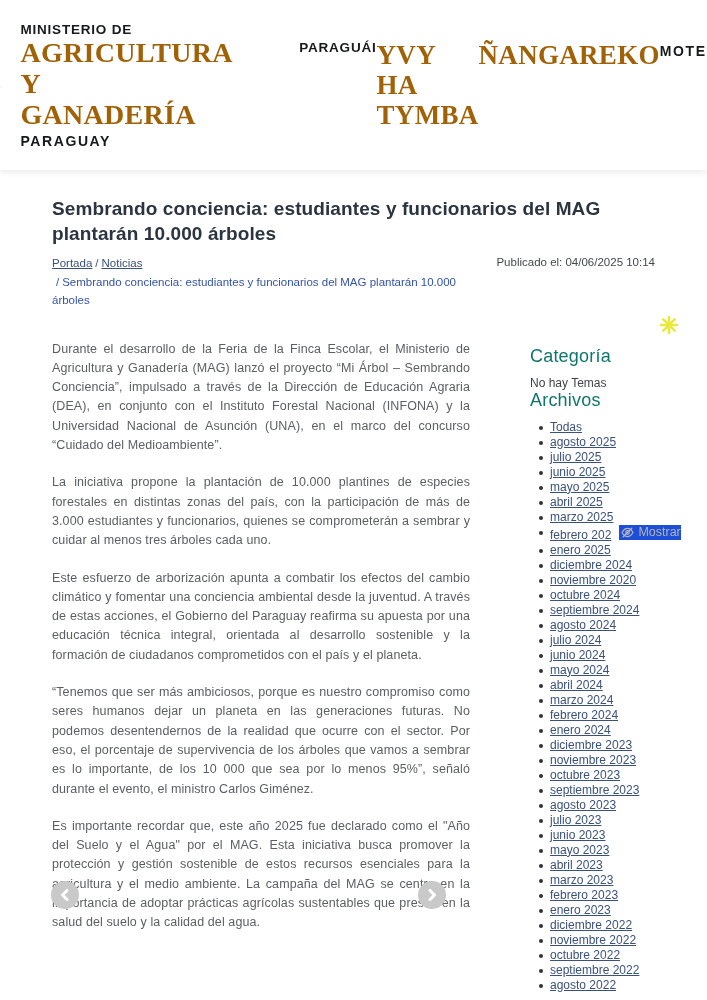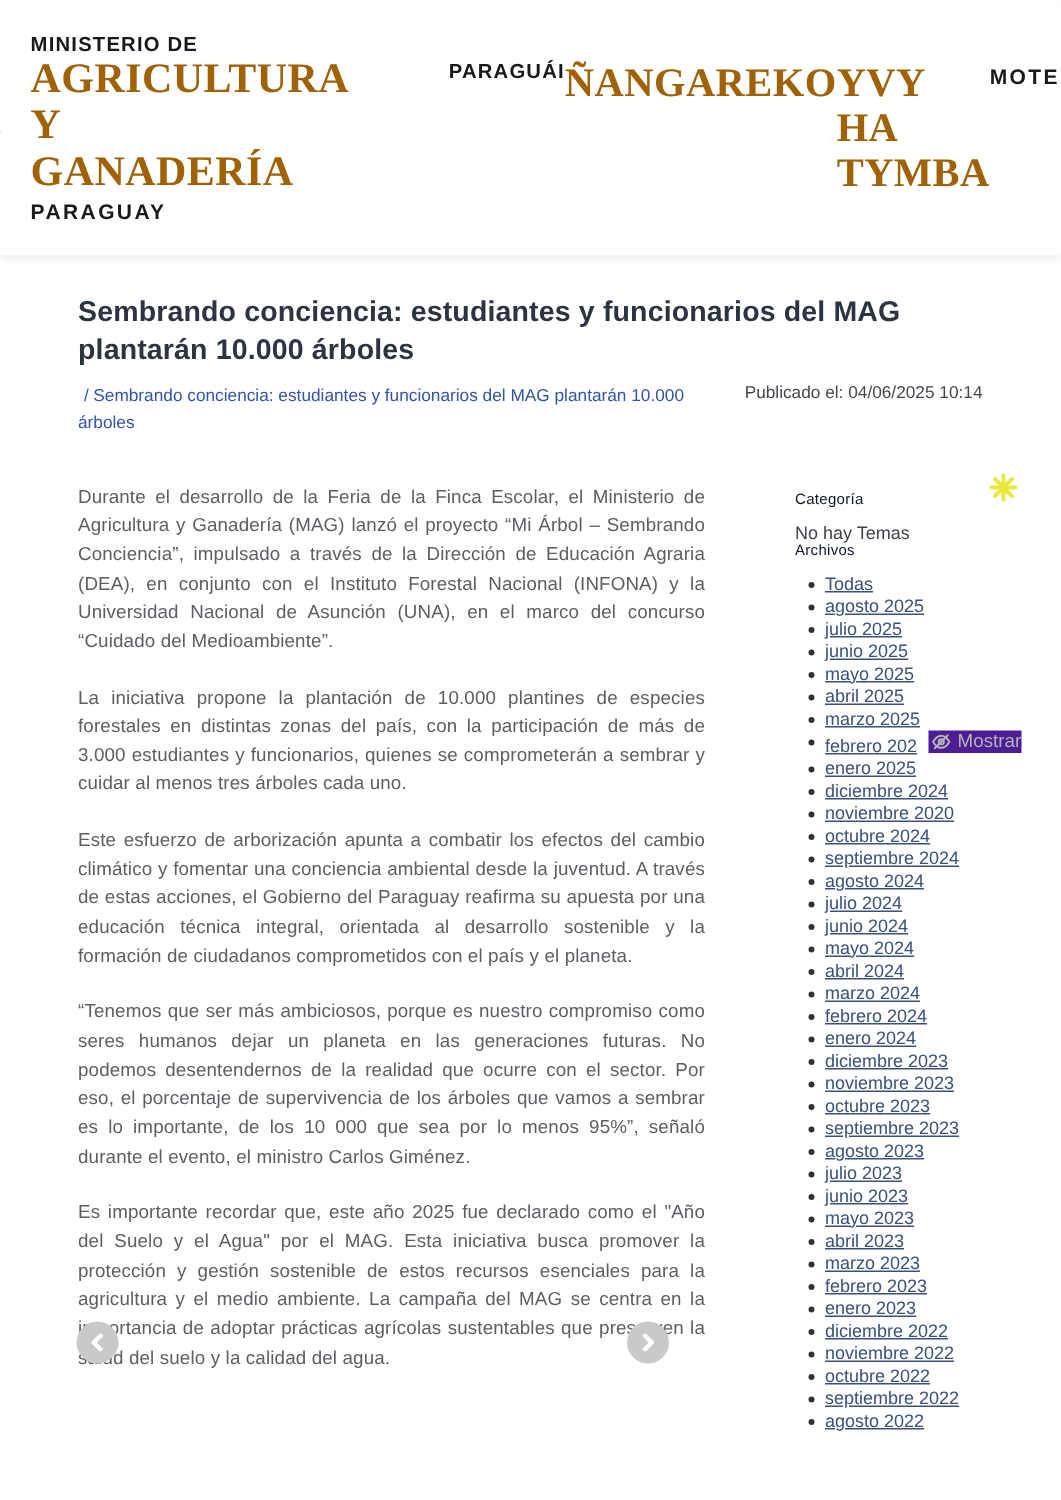--- a/index.html
+++ b/index.html
@@ -52,37 +52,37 @@
   
   .columns{display:flex;margin-top:30px;}
   .article-body{width:418px;flex:0 0 auto;}
   .para{
     font-size:12.5px;line-height:19.3px;color:var(--c-body);
     text-align:justify;margin-bottom:18px;letter-spacing:.1px;
   }
 
   
   .sidebar{margin-left:60px;width:170px;flex:0 0 auto;position:relative;}
-  .side-heading{font-size:10px;color:#0f172a;font-weight:normal;letter-spacing:.2px;}
+  .side-heading{font-size:18px;color:#0f766e;font-weight:normal;letter-spacing:.2px;}
   .side-heading.cat{margin-top:6px;}
   .no-topics{font-size:12px;color:#3f444a;margin-top:9px;}
   .side-heading.arch{}
   .archives{margin-top:9px;padding-left:20px;list-style:none;}
   .archives li{
     font-size:12px;line-height:15px;color:var(--c-link);position:relative;
     white-space:nowrap;
   }
   .archives li::before{
     content:"";position:absolute;left:-11px;top:6px;width:4px;height:4px;
     border-radius:50%;background:#2f3338;
   }
   .archives a{color:var(--c-link);text-decoration:underline;cursor:pointer;}
   .mostrar{
     display:inline-flex;align-items:center;gap:4px;margin-left:8px;
-    color:var(--c-muted);font-size:12.5px;background:#4c1d95;padding-left:2px;
+    color:var(--c-muted);font-size:12.5px;background:#1d4ed8;padding-left:2px;
     cursor:pointer;
   }
 
   
   .access-widget{position:absolute;top:315px;right:28px;width:20px;height:20px;cursor:pointer;z-index:5;}
 
   
   .nav-arrow{
     position:absolute;top:881px;width:28px;height:28px;border-radius:50%;
     background:var(--c-arrow);display:flex;align-items:center;justify-content:center;
@@ -137,32 +137,35 @@
       <span class="logo-line-sm">MINISTERIO DE</span>
       <span class="logo-line-serif">AGRICULTURA Y</span>
       <span class="logo-line-serif">GANADERÍA</span>
       <span class="logo-line-country">PARAGUAY</span>
     </div>
 
     <div class="logo-divider"></div>
 
     <div class="logo-gn">
       <span class="logo-line-sm">PARAGUÁI</span>
+      <span class="logo-line-serif">YVY HA TYMBA</span>
       <span class="logo-line-serif">ÑANGAREKO</span>
-      <span class="logo-line-serif">YVY HA TYMBA</span>
       <span class="logo-line-country">MOTENONDEHA</span>
     </div>
   </header>
 
   <main class="content">
 
     <h1 class="article-title">Sembrando conciencia: estudiantes y funcionarios del MAG plantarán 10.000 árboles</h1>
 
     <div class="meta-row">
       <nav class="breadcrumb">
+        <div class="bc-row1">
+          <a>Portada</a><span class="bc-sep">/</span><a>Noticias</a>
+        </div>
         <div class="bc-row2">
           <span class="bc-sep2">/</span><span>Sembrando conciencia: estudiantes y funcionarios del MAG plantarán 10.000 árboles</span>
         </div>
       </nav>
       <span class="published">Publicado el: 04/06/2025 10:14</span>
     </div>
 
     <div class="columns">
 
       <article class="article-body">

